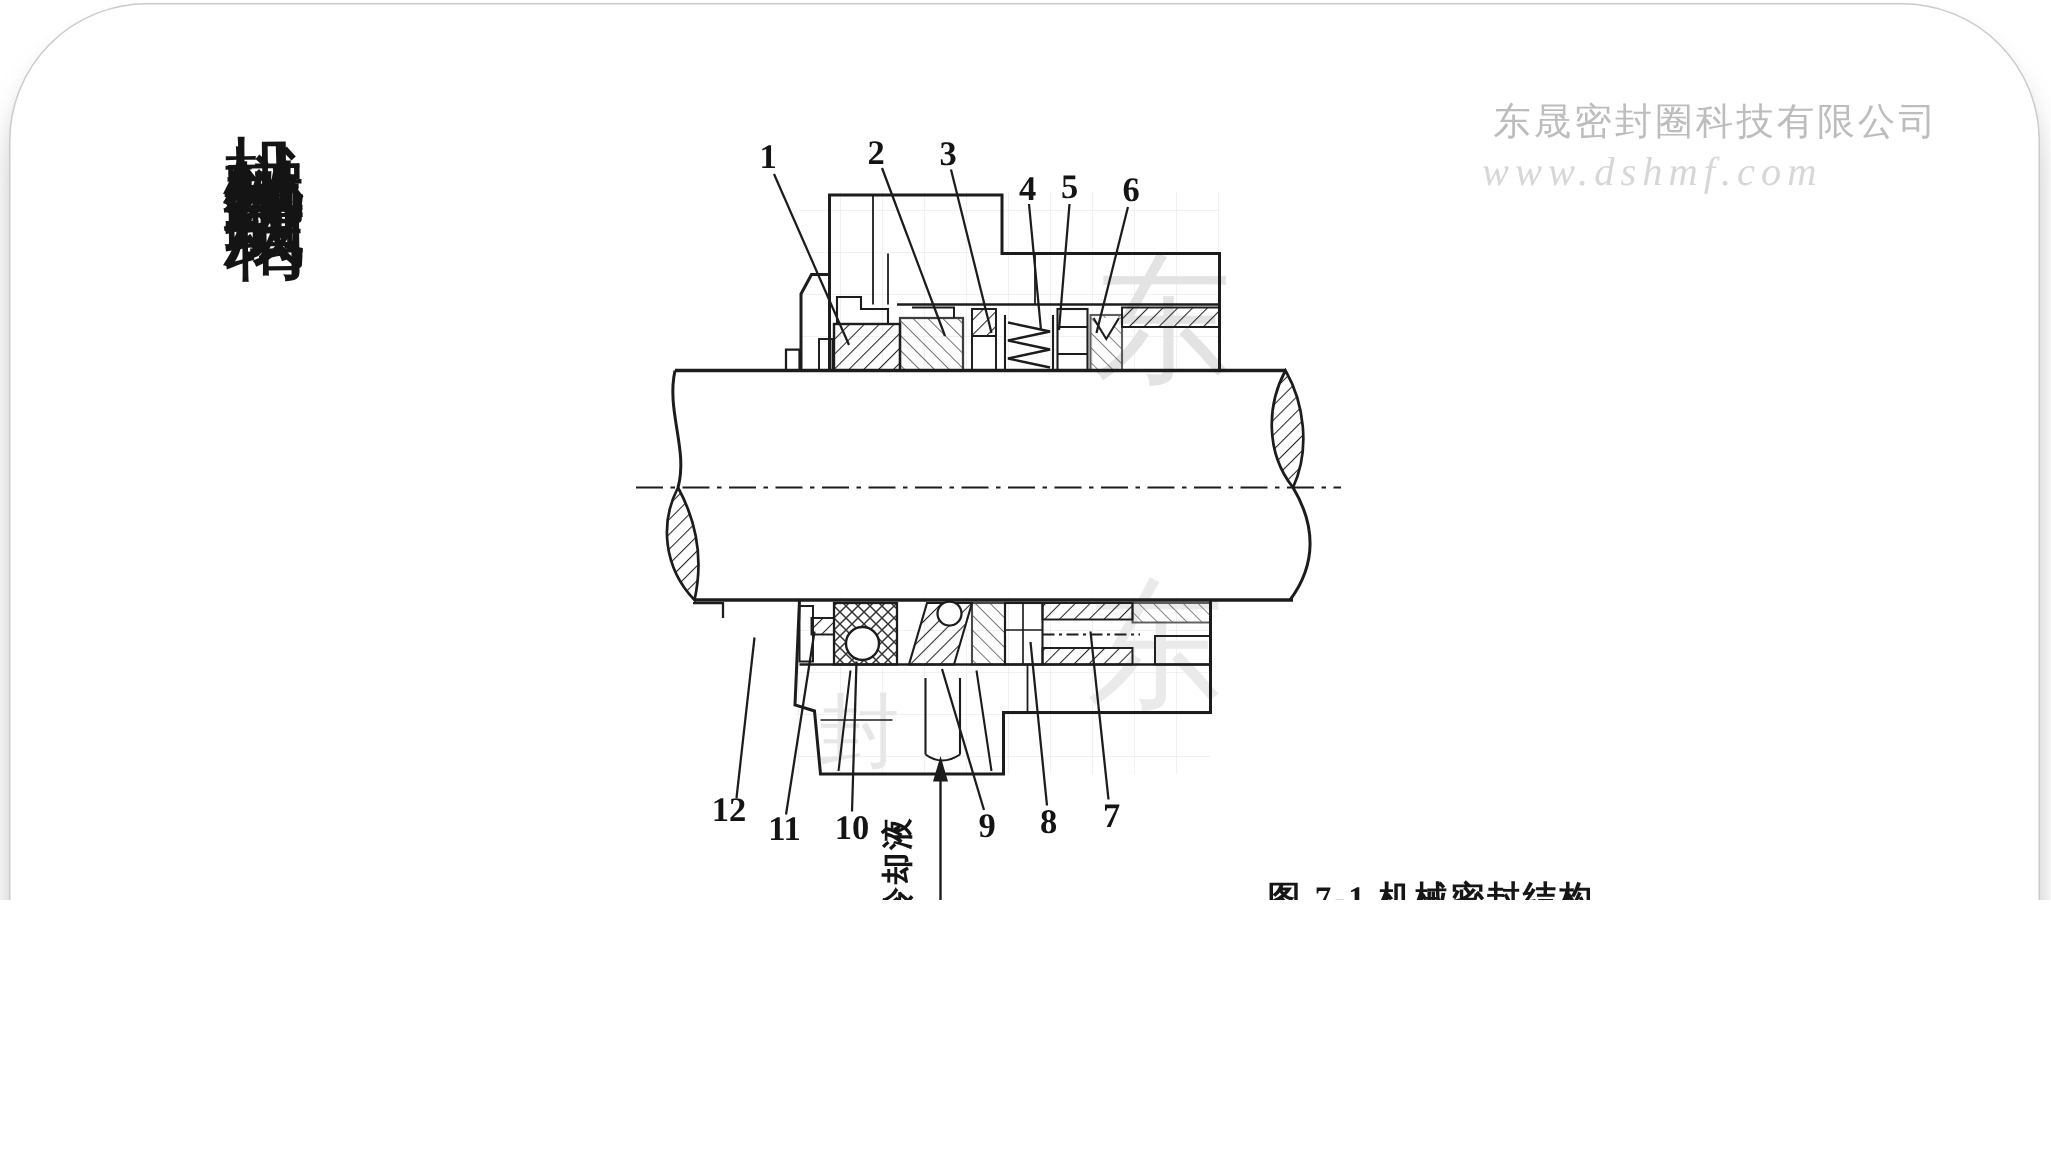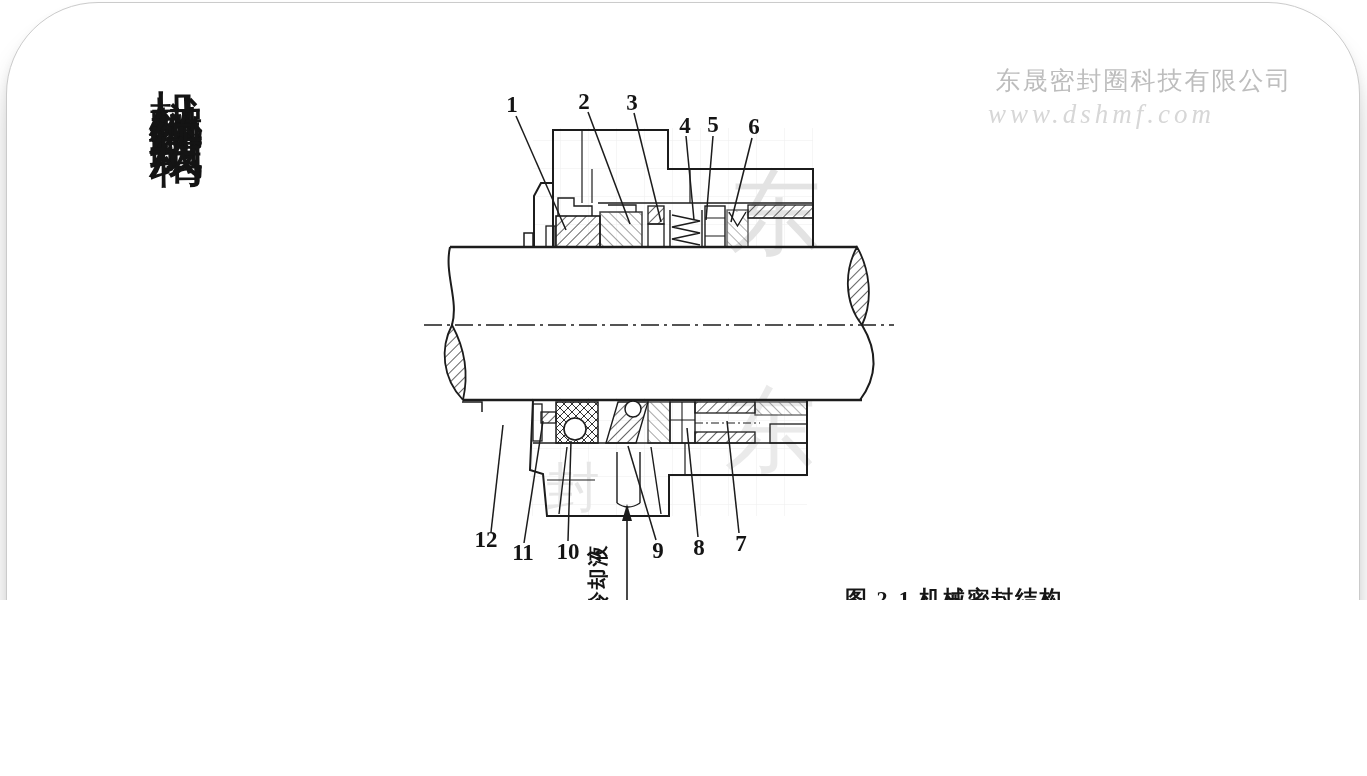--- a/index.html
+++ b/index.html
@@ -180,16 +180,16 @@
         <text class="num" x="741" y="551">7</text>
       </g>
 
       <g>
         <path d="M627 613 V510" stroke="#1c1c1c" stroke-width="1.6" fill="none"></path>
         <polygon points="627,504 622,521 632,521" fill="#1c1c1c"></polygon>
         <text class="coolant" x="601" y="582" transform="rotate(-90 601 578)">冷却液</text>
       </g>
     </svg>
 
-    <div class="fig-caption">图 2-1  机械密封结构</div>
+    <div class="fig-caption">图 7-1  机械密封结构</div>
     <div class="legend-line legend-3">12—压盖</div>
   </div>
 </div>
 
 </body></html>

